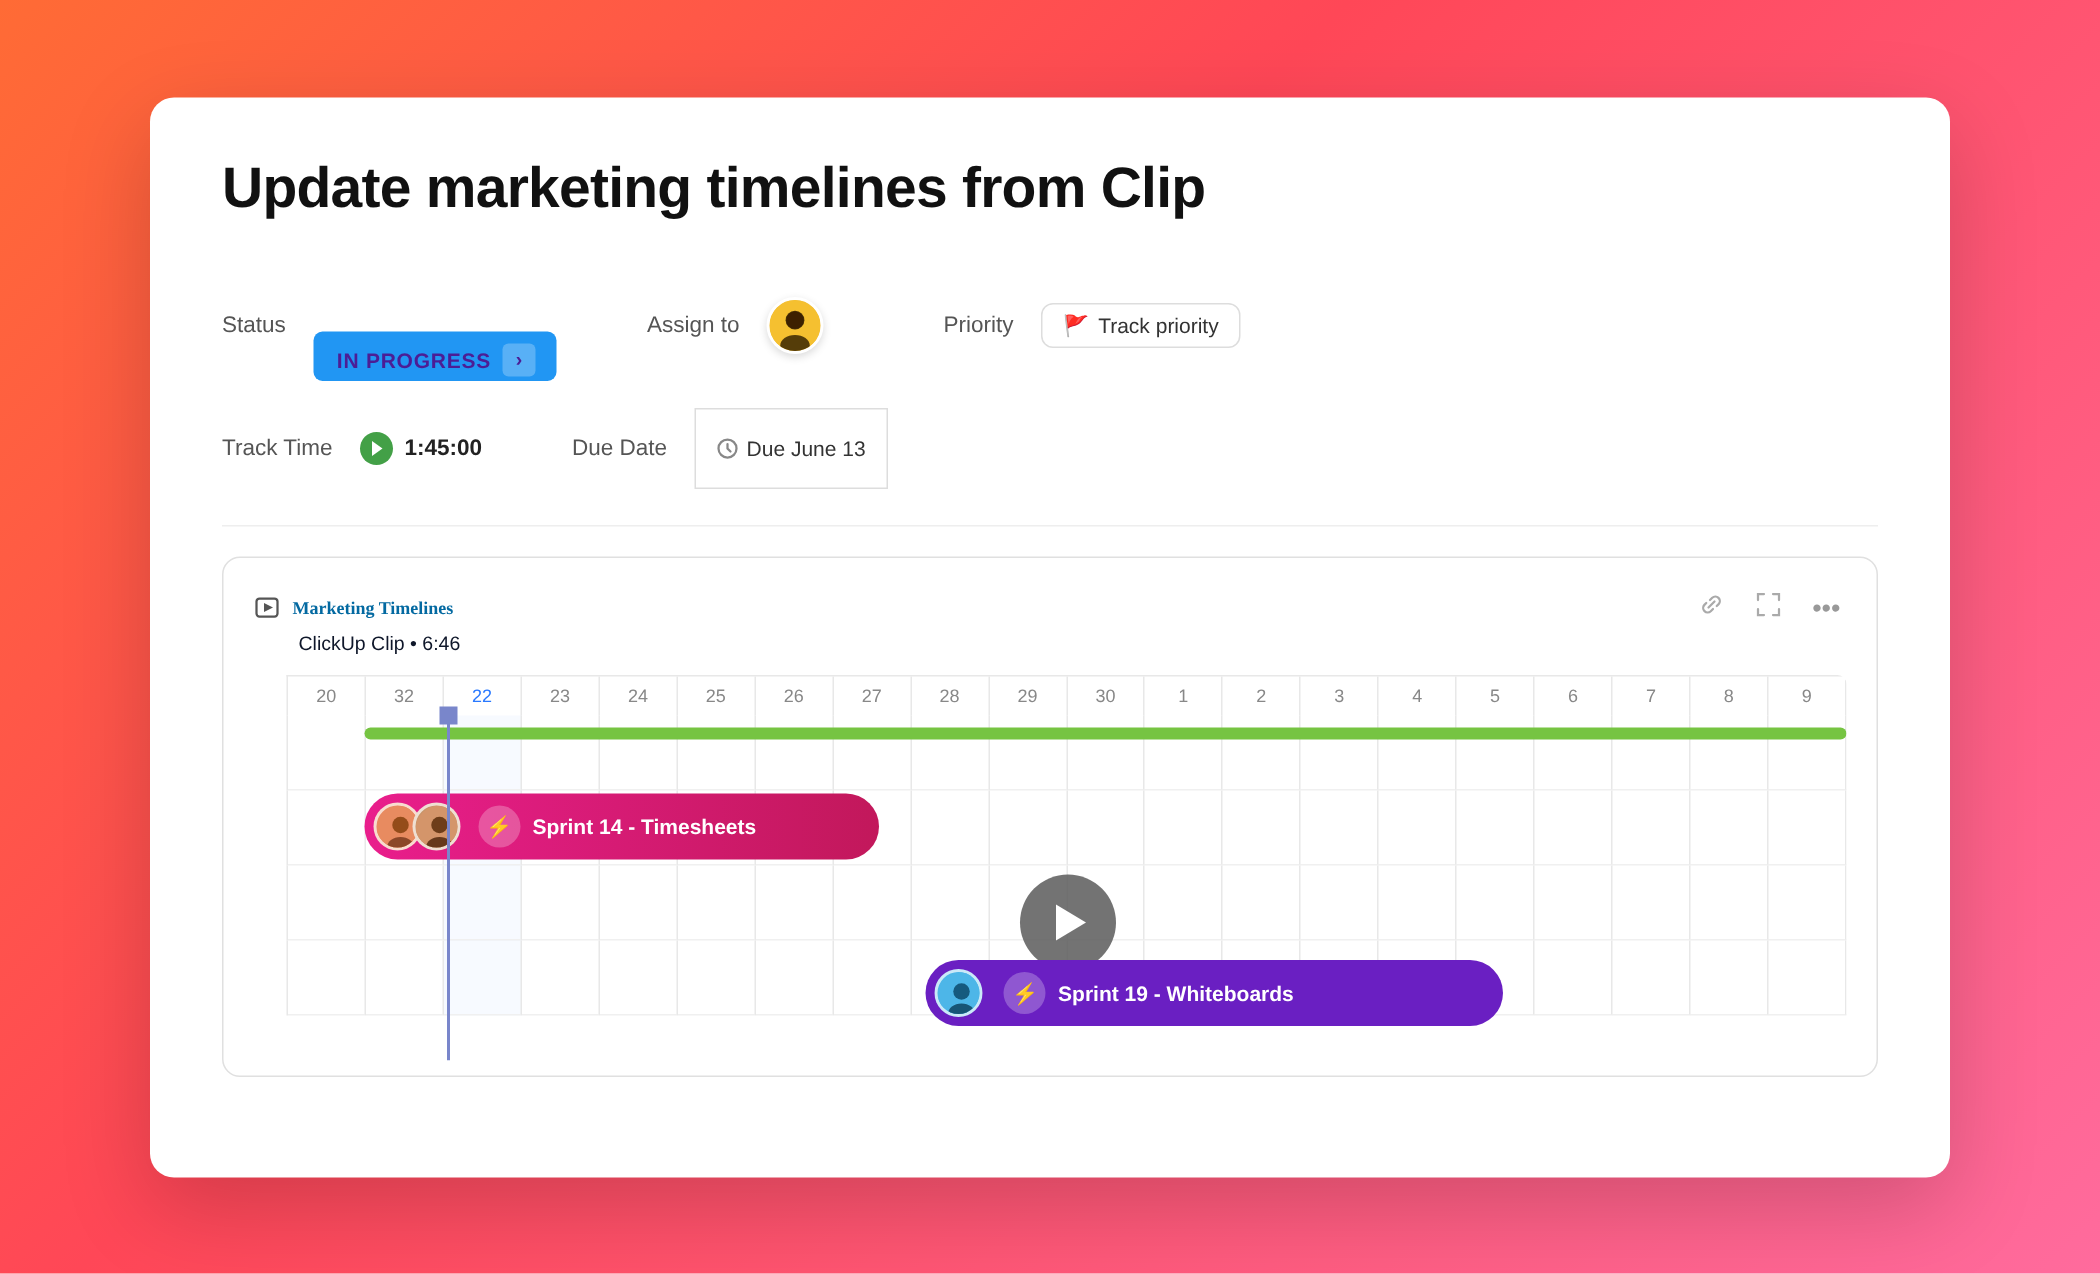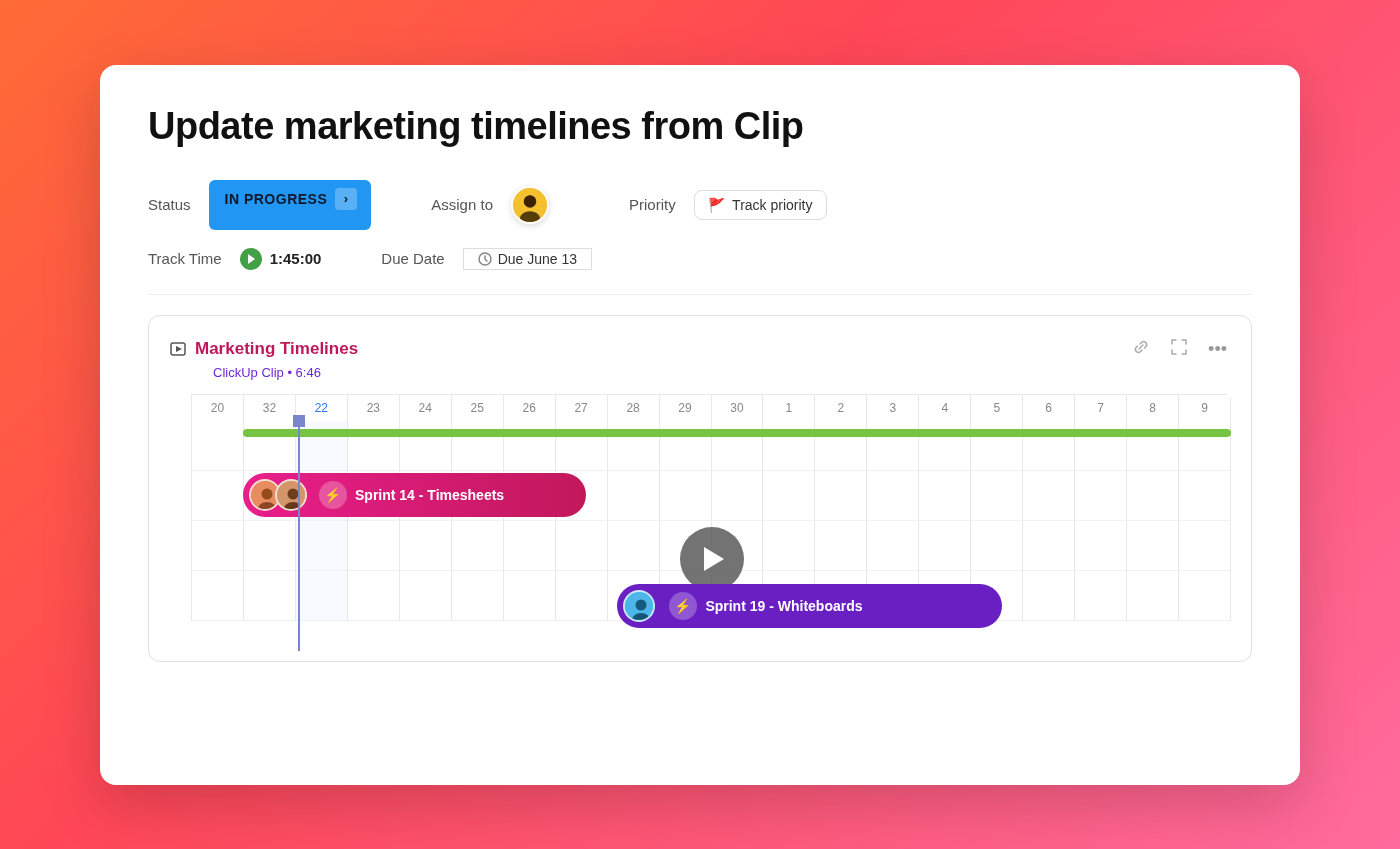--- a/index.html
+++ b/index.html
@@ -42,29 +42,30 @@
     }
     .meta-label {
       font-size: 15px;
       color: #555;
       font-weight: 500;
     }
     .status-btn {
       display: flex;
       align-items: center;
       background: #2196F3;
-      color: #0f172a;
+      color: #4c1d95;
       border: none;
       border-radius: 6px;
-      padding: 8px 14px 20px 16px;
+      padding: 8px 14px 3px 16px;
       font-size: 14px;
       font-weight: 700;
       letter-spacing: 0.5px;
       cursor: pointer;
       gap: 8px;
+      margin-top: 41px;
     }
     .status-btn .chevron {
       display: inline-flex;
       align-items: center;
       justify-content: center;
       background: rgba(255,255,255,0.25);
       border-radius: 4px;
       width: 22px;
       height: 22px;
       font-size: 13px;
@@ -125,21 +126,21 @@
       border-top: 5px solid transparent;
       border-bottom: 5px solid transparent;
       margin-left: 2px;
     }
     .due-date-badge {
       display: flex;
       align-items: center;
       gap: 6px;
       border: 1.5px solid #ddd;
       border-radius: 0;
-      padding: 2px 14px;
+      padding: 18px 14px;
       font-size: 14px;
       color: #333;
       font-weight: 500;
     }
     .divider {
       border: none;
       border-top: 1px solid #eee;
       margin: 24px 0 20px;
     }
     
@@ -154,28 +155,29 @@
       align-items: center;
       justify-content: space-between;
       margin-bottom: 2px;
     }
     .timeline-title-row {
       display: flex;
       align-items: center;
       gap: 8px;
     }
     .timeline-title {
-      font-size: 17px;
+      font-size: 12px;
       font-weight: 700;
-      color: #be185d;
+      color: #0369a1;
+      font-family: Liberation Serif, serif;
     }
     .timeline-subtitle {
       font-size: 13px;
-      color: #6d28d9;
-      margin-left: 44px;
+      color: #0f172a;
+      margin-left: 30px;
       margin-bottom: 14px;
     }
     .timeline-actions {
       display: flex;
       gap: 12px;
       align-items: center;
     }
     .icon-btn {
       background: none;
       border: none;

